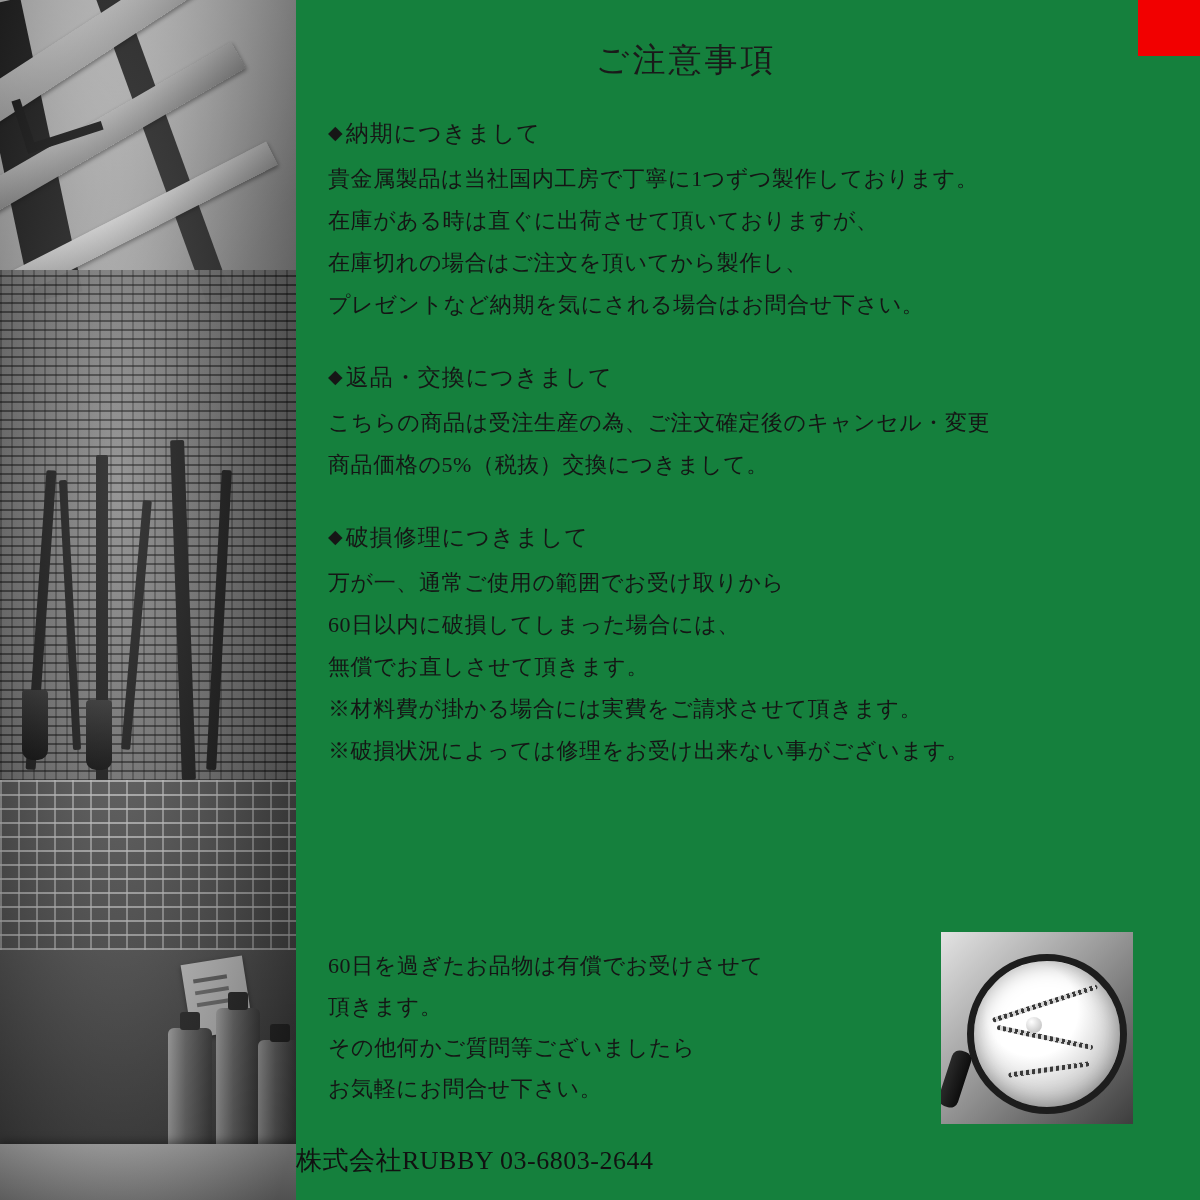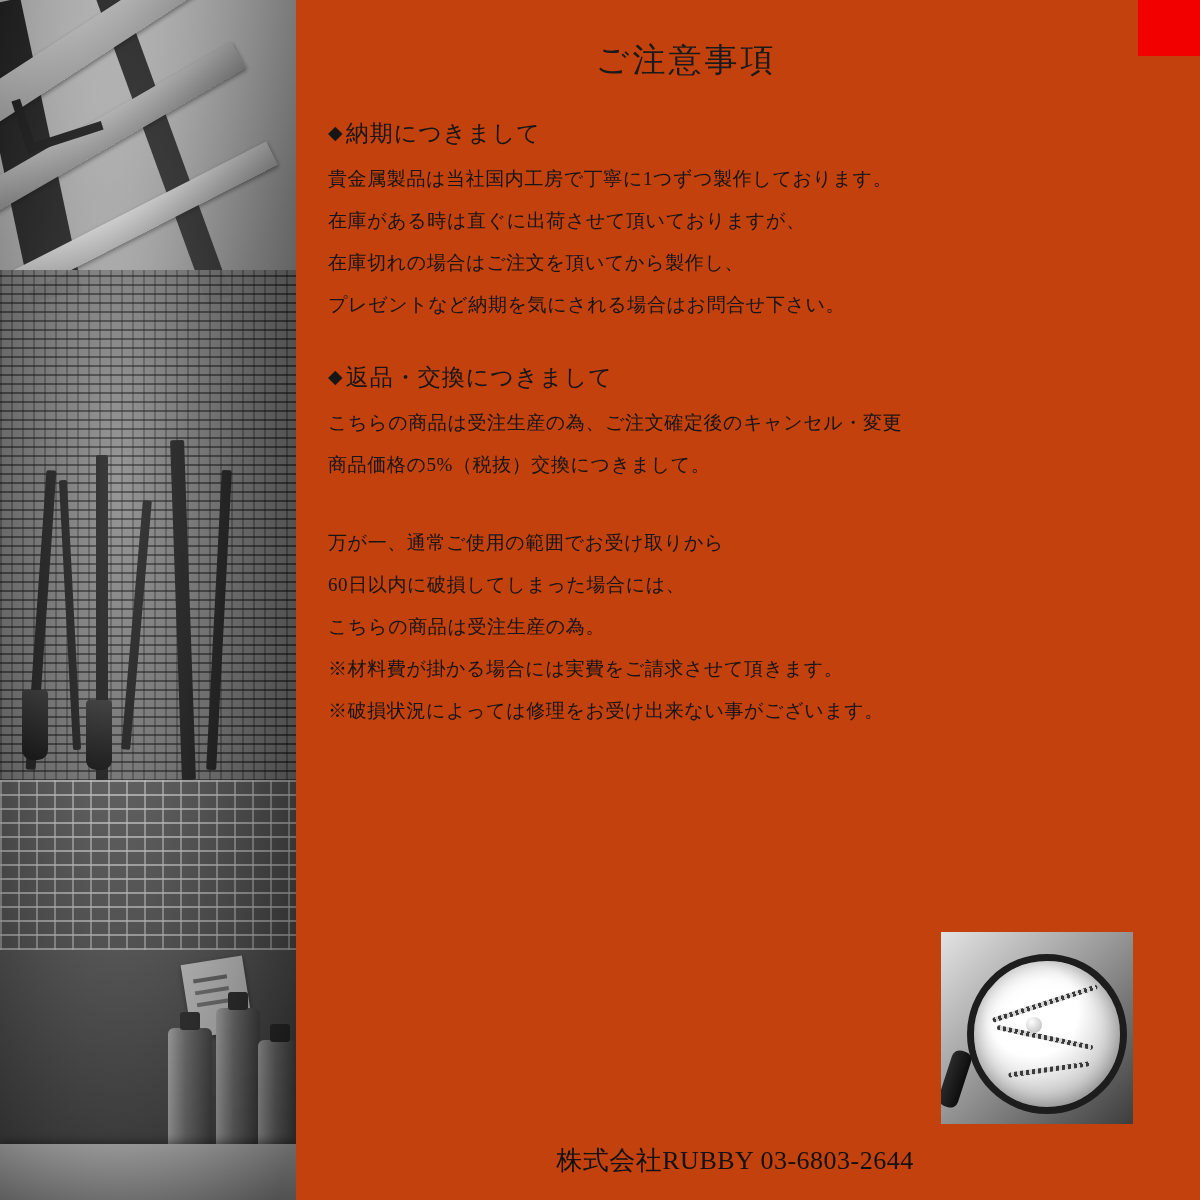--- a/index.html
+++ b/index.html
@@ -7,21 +7,21 @@
     padding: 0;
     background: #ffffff;
   }
   body {
     font-family: "Liberation Serif", "DejaVu Serif", serif;
   }
   #page {
     position: relative;
     width: 1200px;
     height: 1200px;
-    background: #c2410c;
+    background: #15803d;
     overflow: hidden;
   }
 
   
   .photo-left {
     position: absolute;
     left: 0;
     top: 0;
     width: 296px;
     height: 1200px;
@@ -189,21 +189,21 @@
   }
   .section-head .diamond {
     font-size: 19px;
     vertical-align: 2px;
     margin-right: 2px;
   }
   .section-head .head-text {
     text-underline-offset: 4px;
   }
   .line {
-    font-size: 19px;
+    font-size: 22px;
     line-height: 42px;
     color: #151515;
     letter-spacing: 0.6px;
     white-space: nowrap;
   }
 
   .tail {
     position: absolute;
     left: 32px;
     top: 945px;
@@ -260,21 +260,21 @@
     background: linear-gradient(90deg,#2a2a2a,#0d0d0d);
     border-radius: 8px;
     transform: rotate(18deg);
   }
 
   .footer {
     position: absolute;
     left: 0;
     right: 26px;
     bottom: 22px;
-    text-align: center;
+    text-align: left;
     font-size: 26px;
     letter-spacing: 0.5px;
     color: #111;
   }
 </style>
 </head>
 <body>
 
 <div id="page">
 
@@ -324,29 +324,38 @@
 
       <div class="section">
         <div class="section-head">
           <span class="diamond">◆</span><span class="head-text">返品・交換につきまして</span>
         </div>
         <div class="line">こちらの商品は受注生産の為、ご注文確定後のキャンセル・変更</div>
         <div class="line">商品価格の5%（税抜）交換につきまして。</div>
       </div>
 
       <div class="section">
+        <div class="section-head">
+          <span class="diamond">◆</span><span class="head-text">破損修理につきまして</span>
+        </div>
         <div class="line">万が一、通常ご使用の範囲でお受け取りから</div>
         <div class="line">60日以内に破損してしまった場合には、</div>
-        <div class="line">こちらの商品は受注生産の為。</div>
+        <div class="line">無償でお直しさせて頂きます。</div>
         <div class="line">※材料費が掛かる場合には実費をご請求させて頂きます。</div>
         <div class="line">※破損状況によっては修理をお受け出来ない事がございます。</div>
       </div>
 
     </div>
 
+    <div class="tail">
+      <div class="line">60日を過ぎたお品物は有償でお受けさせて</div>
+      <div class="line">頂きます。</div>
+      <div class="line">その他何かご質問等ございましたら</div>
+      <div class="line">お気軽にお問合せ下さい。</div>
+    </div>
 
     <div class="photo-inset">
       <div class="pi-bg"></div>
       <div class="loupe">
         <div class="chain c1"></div>
         <div class="chain c2"></div>
         <div class="chain c3"></div>
         <div class="pearl"></div>
       </div>
       <div class="handle"></div>

